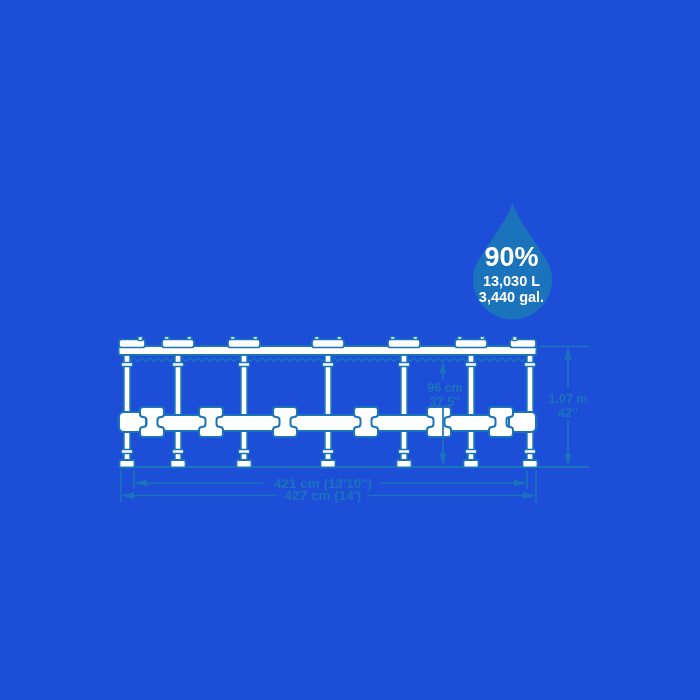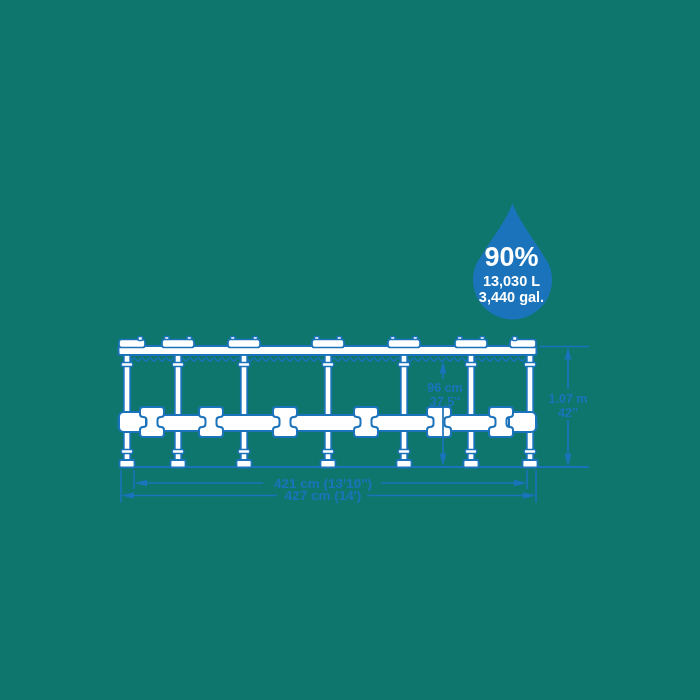--- a/index.html
+++ b/index.html
@@ -1,16 +1,16 @@
 <!DOCTYPE html>
 <html><head>
 <meta charset="utf-8">
 <style>
   html,body{margin:0;padding:0;background:#ffffff;}
-  .stage{position:relative;width:700px;height:700px;background:#0f766e;overflow:hidden;}
+  .stage{position:relative;width:700px;height:700px;background:#1d4ed8;overflow:hidden;}
   svg{position:absolute;left:0;top:0;}
   svg text{font-family:"Liberation Sans",sans-serif;font-weight:bold;text-anchor:middle;}
   .shape{fill:#ffffff;}
   .ln{fill:none;}
   .arr{stroke:none;}
 </style>
 </head>
 <body>
 
 <div class="stage">

